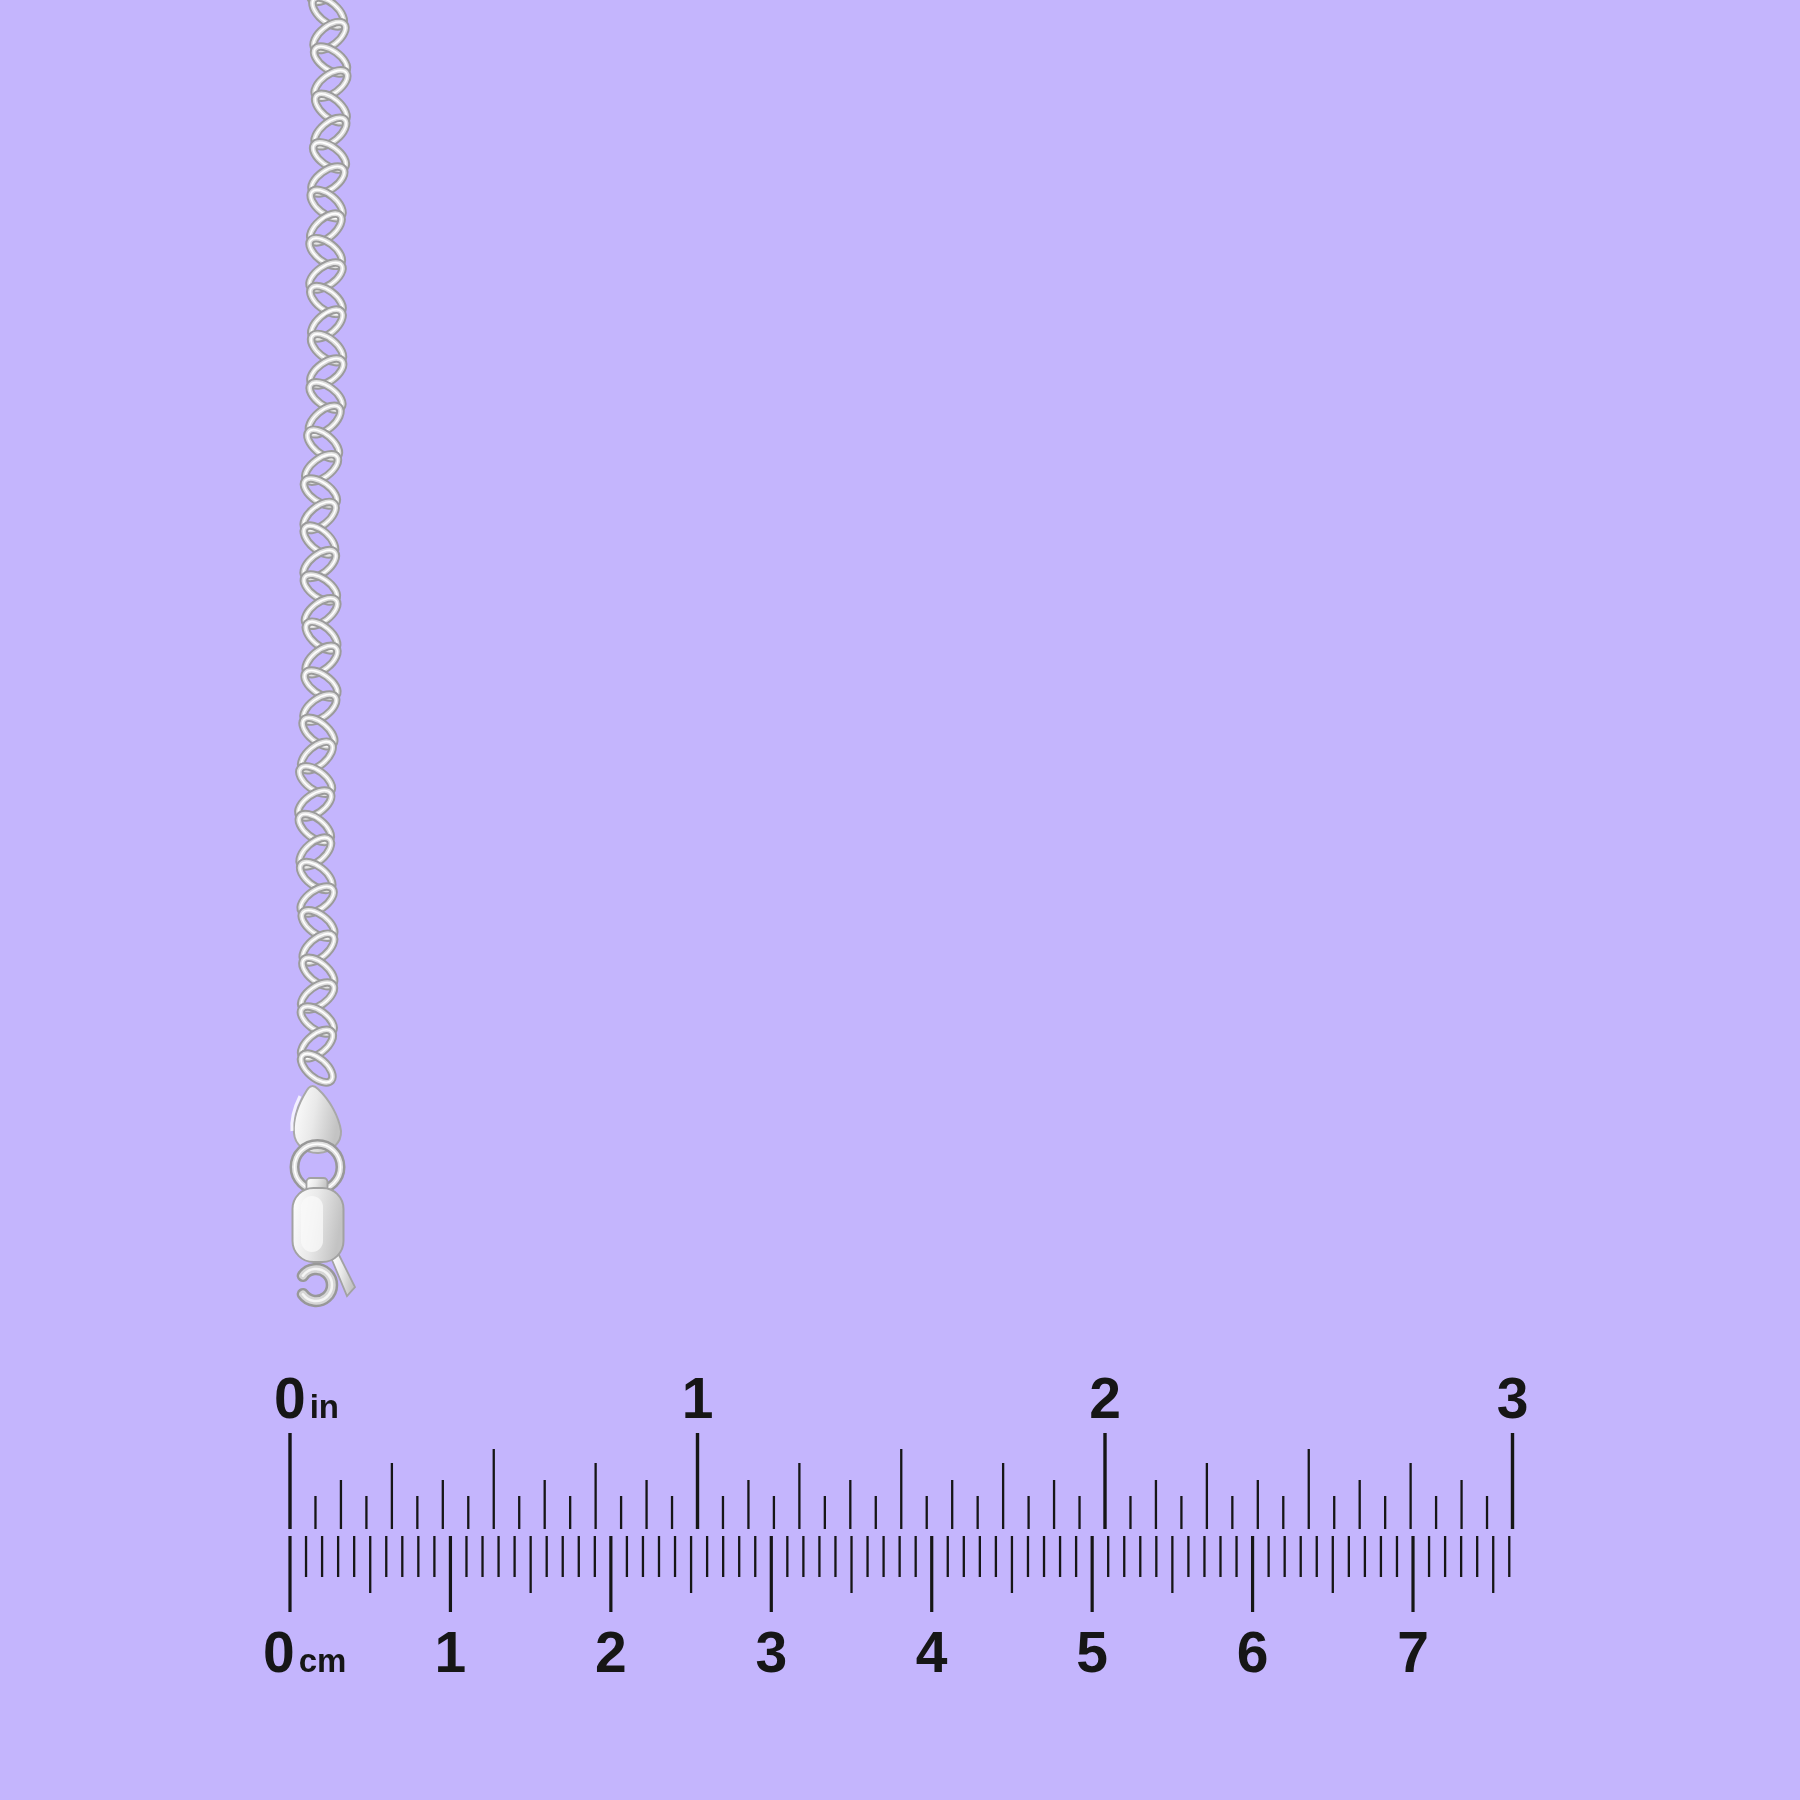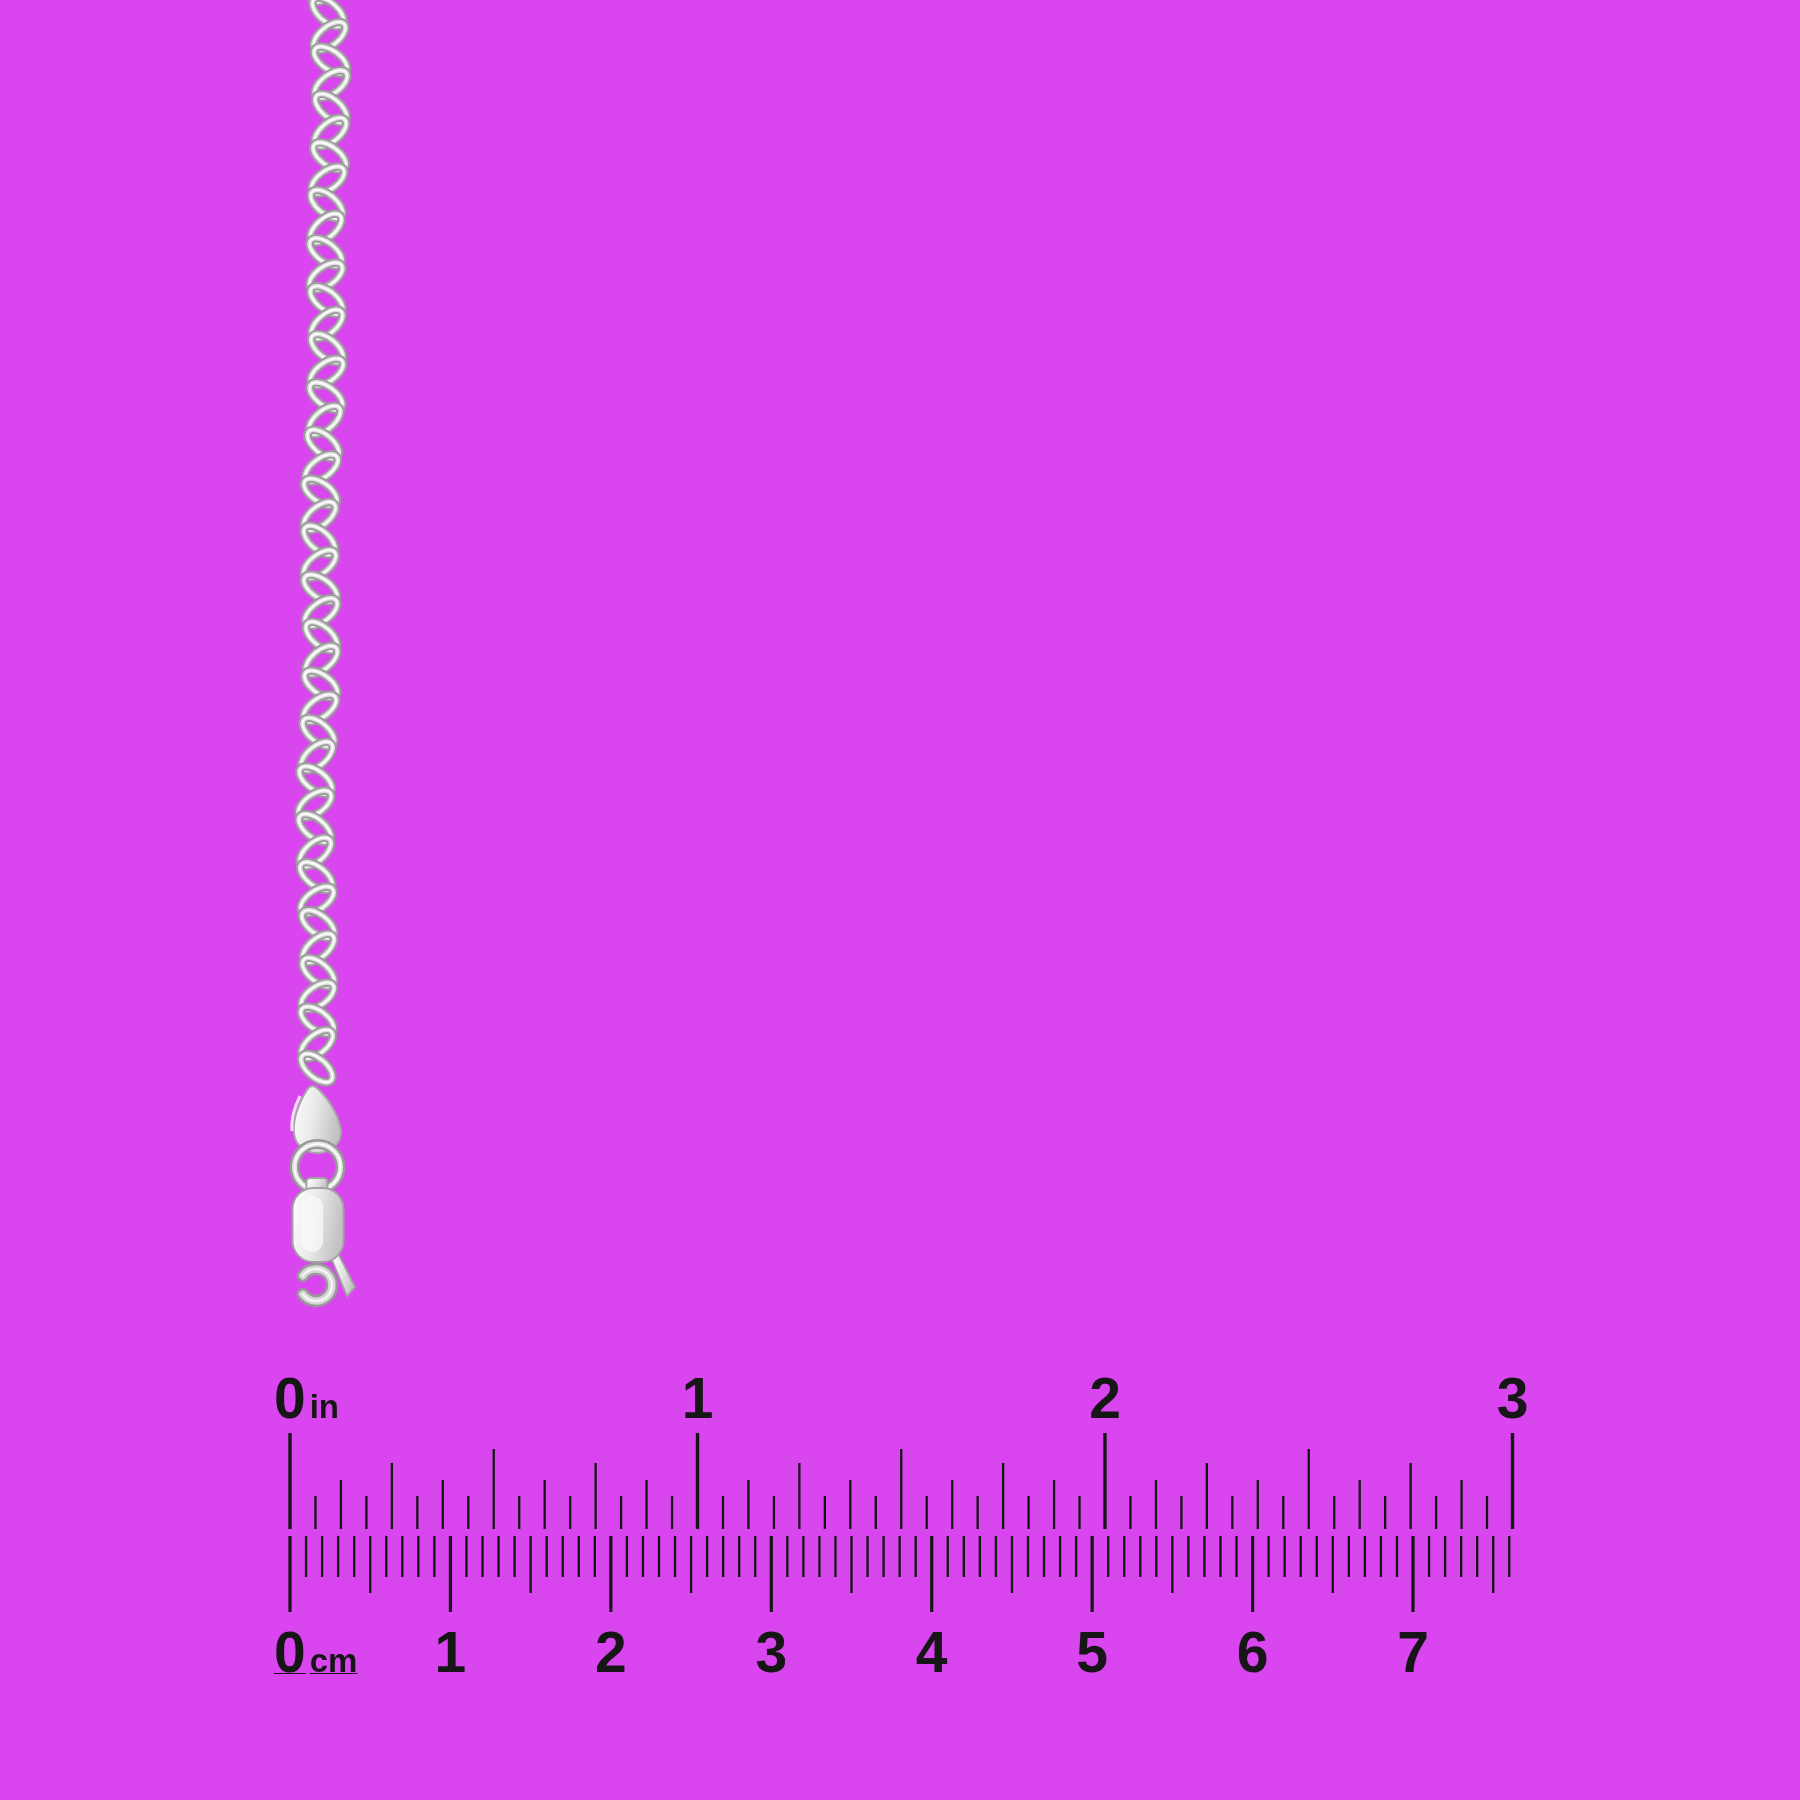--- a/index.html
+++ b/index.html
@@ -1,19 +1,19 @@
 <!DOCTYPE html>
 <html><head>
 <meta charset="utf-8">
 <style>
   html,body{margin:0;padding:0;background:#ffffff;}
   .stage{
     position:relative;
     width:1800px;height:1800px;
-    background:#d946ef;
+    background:#c4b5fd;
     overflow:hidden;
     font-family:"Liberation Sans", sans-serif;
   }
   .art{position:absolute;left:0;top:0;}
   .ruler-labels{position:absolute;left:0;top:0;width:1800px;height:1800px;pointer-events:none;}
   .ruler-label{
     position:absolute;
     color:#161616;
     font-family:"Liberation Sans", sans-serif;
     font-weight:700;
@@ -428,21 +428,21 @@
         <rect x="1492.07" y="1536" width="2.3" height="57" fill="#161616"></rect>
         <rect x="1508.12" y="1536" width="2.3" height="41" fill="#161616"></rect>
       </g>
   </svg>
 
   <div class="ruler-labels">
       <div class="ruler-label" style="left: 290px; top: 1370px; transform: translateX(-16px);"><span class="digit">0</span><span class="unit">in</span></div>
       <div class="ruler-label" style="left: 697.5px; top: 1370px; transform: translateX(-50%);"><span class="digit">1</span></div>
       <div class="ruler-label" style="left: 1105px; top: 1370px; transform: translateX(-50%);"><span class="digit">2</span></div>
       <div class="ruler-label" style="left: 1512.5px; top: 1370px; transform: translateX(-50%);"><span class="digit">3</span></div>
-      <div class="ruler-label" style="left: 290px; top: 1624px; transform: translateX(-16px); text-decoration: underline;"><span class="digit">0</span><span class="unit">cm</span></div>
+      <div class="ruler-label" style="left: 279px; top: 1624px; transform: translateX(-16px);"><span class="digit">0</span><span class="unit">cm</span></div>
       <div class="ruler-label" style="left: 450.43px; top: 1624px; transform: translateX(-50%);"><span class="digit">1</span></div>
       <div class="ruler-label" style="left: 610.86px; top: 1624px; transform: translateX(-50%);"><span class="digit">2</span></div>
       <div class="ruler-label" style="left: 771.29px; top: 1624px; transform: translateX(-50%);"><span class="digit">3</span></div>
       <div class="ruler-label" style="left: 931.72px; top: 1624px; transform: translateX(-50%);"><span class="digit">4</span></div>
       <div class="ruler-label" style="left: 1092.15px; top: 1624px; transform: translateX(-50%);"><span class="digit">5</span></div>
       <div class="ruler-label" style="left: 1252.58px; top: 1624px; transform: translateX(-50%);"><span class="digit">6</span></div>
       <div class="ruler-label" style="left: 1413.01px; top: 1624px; transform: translateX(-50%);"><span class="digit">7</span></div>
     </div>
 
 </div>

